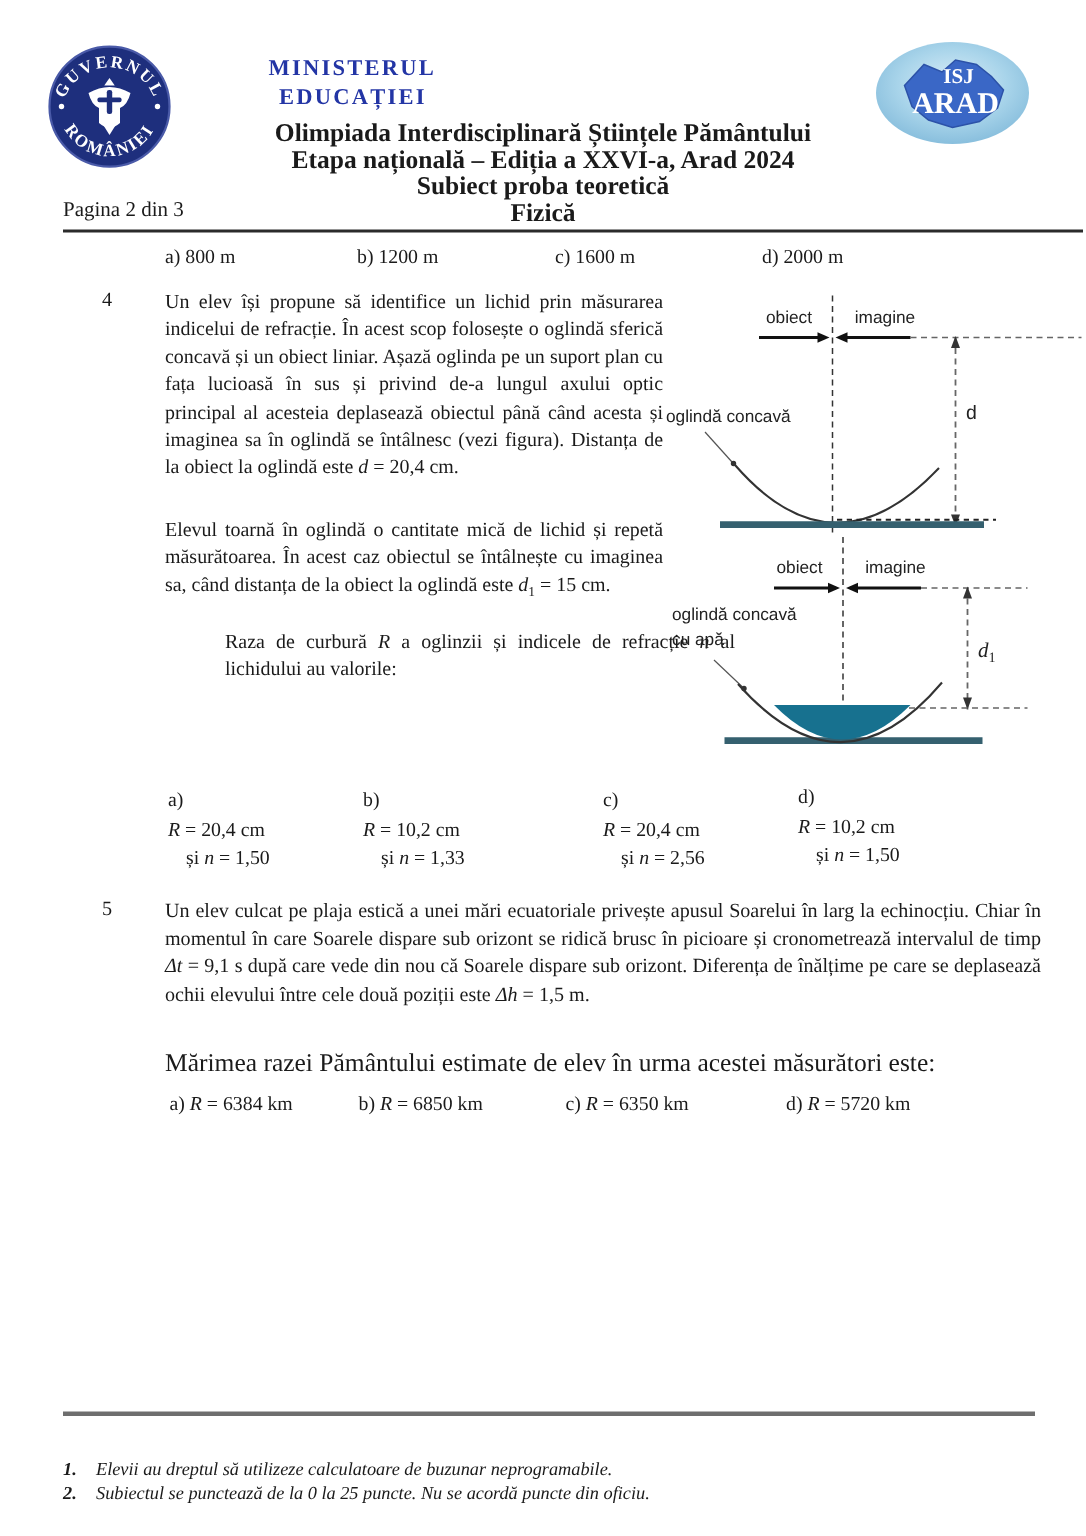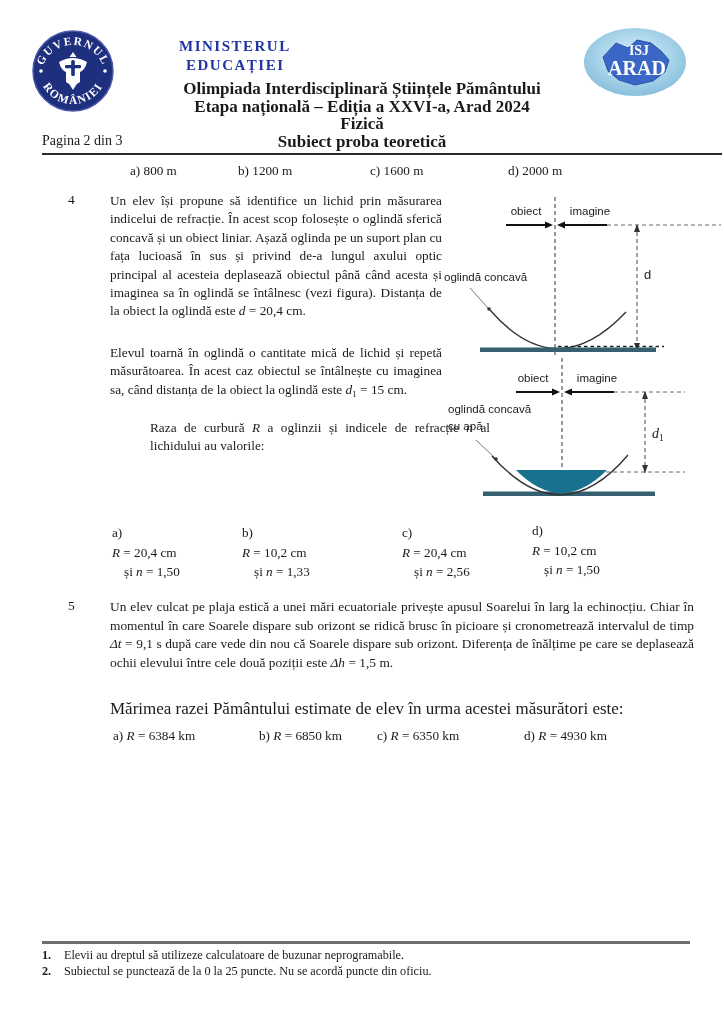--- a/index.html
+++ b/index.html
@@ -73,30 +73,30 @@
     </defs>
     <ellipse cx="52" cy="35" rx="51" ry="34" fill="url(#isjbg)"></ellipse>
     <path d="M20,30 L33,16 L45,21 L54,13 L68,16 L78,24 L86,33 L82,45 L70,54 L52,58 L36,53 L25,44 Z" fill="#3a67c6" stroke="#2c52a8" stroke-width="1"></path>
     <text x="56" y="28" text-anchor="middle" font-family="Liberation Serif,serif" font-size="14" font-weight="bold" fill="#ffffff">ISJ</text>
     <text x="54" y="48" text-anchor="middle" font-family="Liberation Serif,serif" font-size="20" font-weight="bold" fill="#ffffff">ARAD</text>
   </svg>
 
   <div class="abs title-block" style="left:142px;top:80px;width:440px;">
     <div>Olimpiada Interdisciplinară Științele Pământului</div>
     <div>Etapa națională – Ediția a XXVI-a, Arad 2024</div>
+    <div>Subiect proba teoretică</div>
     <div>Fizică</div>
-    <div>Subiect proba teoretică</div>
   </div>
 
   <div class="abs page-label" style="left:42px;top:133px;">Pagina 2 din 3</div>
 
   <div class="abs rule" style="left:42px;top:153px;width:680px;"></div>
 
   <div class="abs opt-row" style="left:0;top:163px;width:724px;height:20px;">
-    <span class="optcell" style="left:110px;margin-left:20px;">a)  800 m</span>
+    <span class="optcell" style="left:110px;">a)  800 m</span>
     <span class="optcell" style="left:238px;">b) 1200 m</span>
     <span class="optcell" style="left:370px;">c) 1600 m</span>
     <span class="optcell" style="left:508px;">d) 2000 m</span>
   </div>
 
   <div class="abs qnum" style="left:68px;top:192px;">4</div>
 
   <div class="abs para" style="left:110px;top:192px;width:332px;">
     <span>Un elev își propune să identifice un lichid prin măsurarea indicelui de refracție. În acest scop folosește o oglindă sferică concavă și un obiect liniar. Așază oglinda pe un suport plan cu fața lucioasă în sus și privind de-a lungul axului optic principal al acesteia deplasează obiectul până când acesta și imaginea sa în oglindă se întâlnesc (vezi figura). Distanța de la obiect la oglindă este </span><span class="var">d</span><span> = 20,4 cm.</span>
   </div>
@@ -177,24 +177,24 @@
   <div class="abs qnum" style="left:68px;top:598px;">5</div>
 
   <div class="abs q5para" style="left:110px;top:598px;width:584px;">
     <span>Un elev culcat pe plaja estică a unei mări ecuatoriale privește apusul Soarelui în larg la echinocțiu. Chiar în momentul în care Soarele dispare sub orizont se ridică brusc în picioare și cronometrează intervalul de timp </span><span class="var">Δt</span><span> = 9,1 s după care vede din nou că Soarele dispare sub orizont. Diferența de înălțime pe care se deplasează ochii elevului între cele două poziții este </span><span class="var">Δh</span><span> = 1,5 m.</span>
   </div>
 
   <div class="abs prompt" style="left:110px;top:699px;">Mărimea razei Pământului estimate de elev în urma acestei măsurători este:</div>
 
   <div class="abs opt-row" style="left:0;top:728px;width:724px;height:20px;">
     <span class="optcell" style="left:113px;"><span>a) </span><span class="var">R</span><span> = 6384 km</span></span>
-    <span class="optcell" style="left:239px;margin-left:20px;"><span>b) </span><span class="var">R</span><span> = 6850 km</span></span>
+    <span class="optcell" style="left:239px;"><span>b) </span><span class="var">R</span><span> = 6850 km</span></span>
     <span class="optcell" style="left:377px;"><span>c) </span><span class="var">R</span><span> = 6350 km</span></span>
-    <span class="optcell" style="left:524px;"><span>d) </span><span class="var">R</span><span> = 4930 km</span></span>
+    <span class="optcell" style="left:524px;"><span>d) </span><span class="var">R</span><span> = 5720 km</span></span>
   </div>
 
   <div class="abs footer-rule" style="left:42px;top:941px;width:648px;"></div>
-  <div class="abs" style="left:42px;top:948px;">
+  <div class="abs" style="left:42px;top:972px;font-style:italic;">
     <div class="foot-note"><b>1.</b><span>Elevii au dreptul să utilizeze calculatoare de buzunar neprogramabile.</span></div>
     <div class="foot-note"><b>2.</b><span>Subiectul se punctează de la 0 la 25 puncte. Nu se acordă puncte din oficiu.</span></div>
   </div>
 
 </div>
 
 </body></html>

